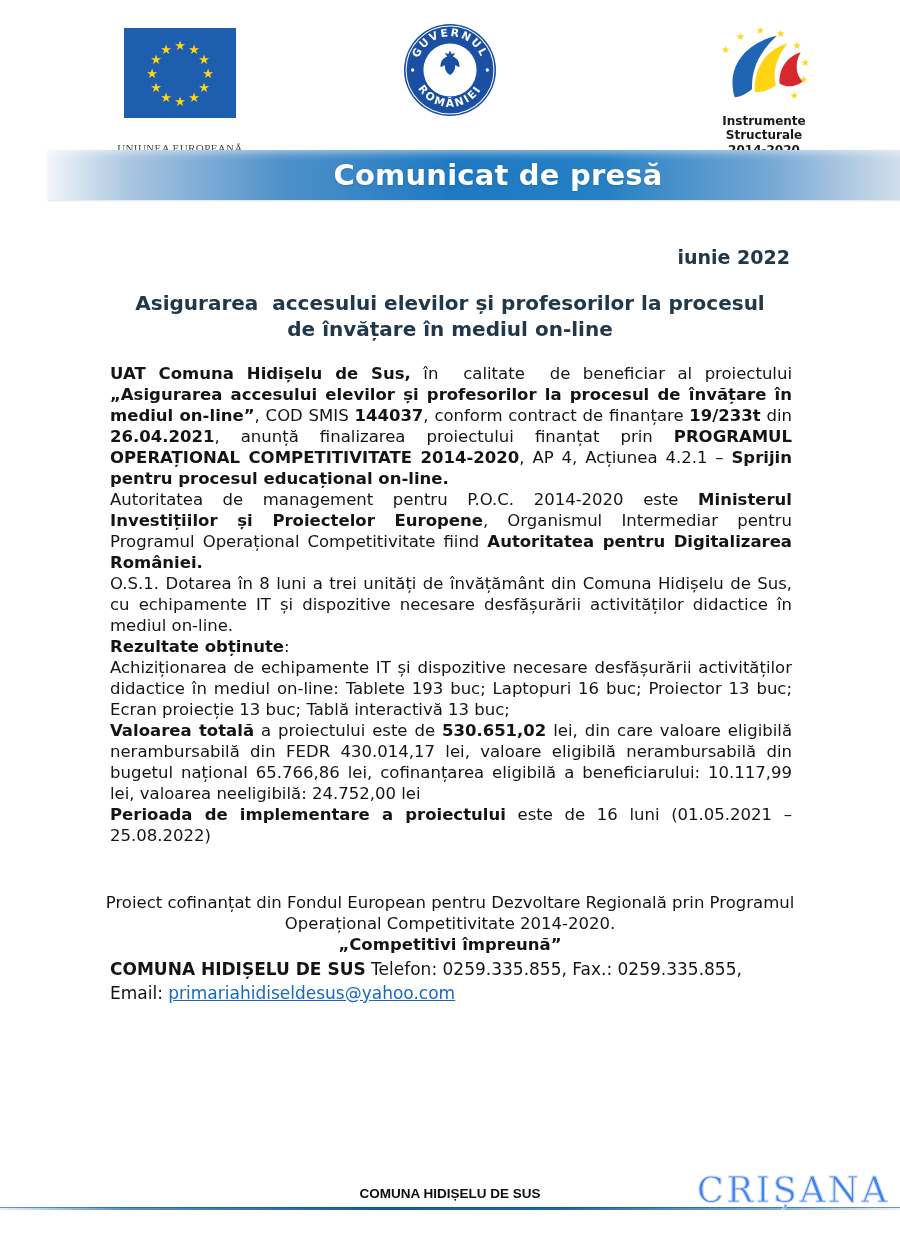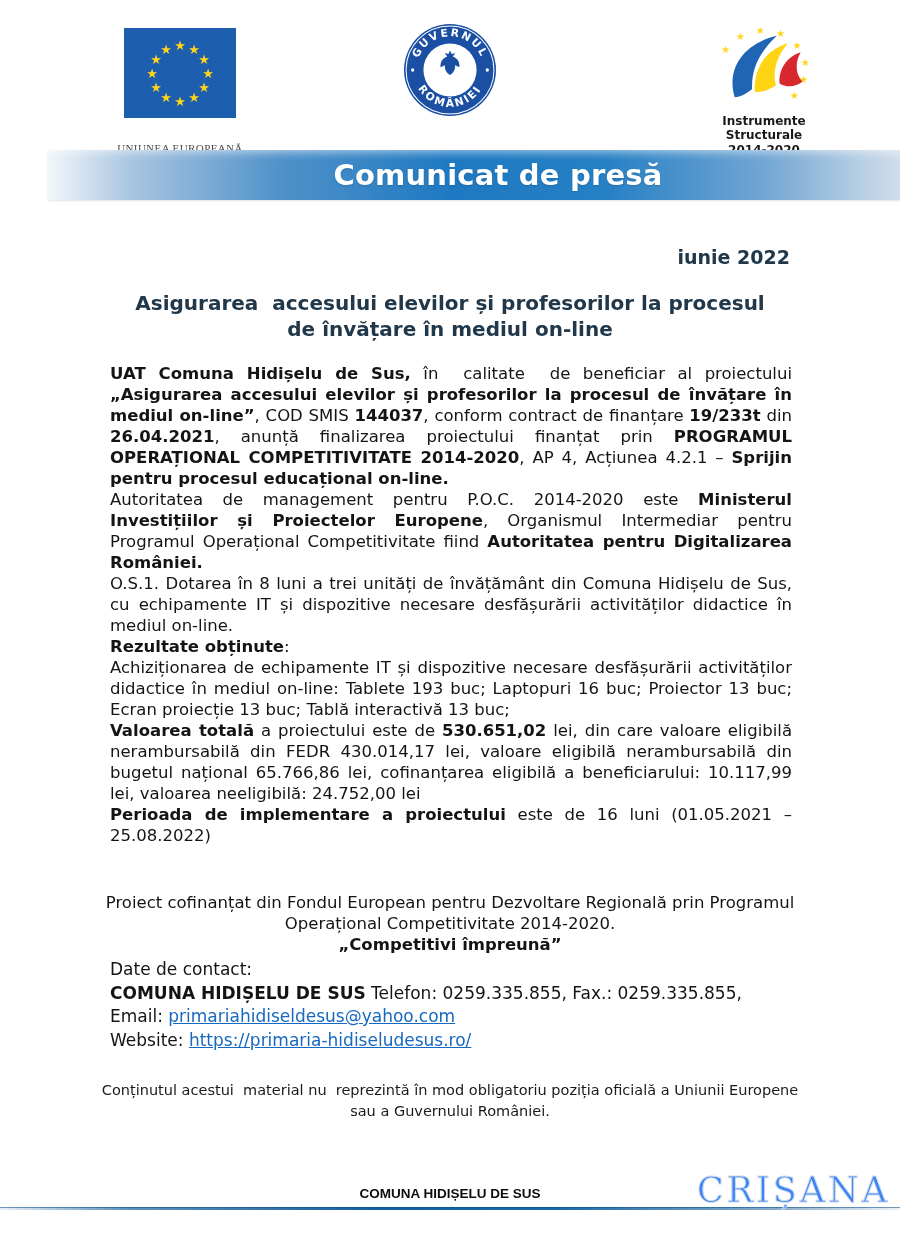--- a/index.html
+++ b/index.html
@@ -172,25 +172,22 @@
       <p class="body-p"><b>Valoarea totală</b><span> a proiectului este de </span><b>530.651,02</b><span> lei, din care valoare eligibilă nerambursabilă din FEDR 430.014,17 lei, valoare eligibilă nerambursabilă din bugetul național 65.766,86 lei, cofinanțarea eligibilă a beneficiarului: 10.117,99 lei, valoarea neeligibilă: 24.752,00 lei</span></p>
       <p class="body-p"><b>Perioada de implementare a proiectului</b><span> este de 16 luni (01.05.2021 – 25.08.2022)</span></p>
     </div>
 
   <div class="centered-block">
     <div>Proiect cofinanțat din Fondul European pentru Dezvoltare Regională prin Programul Operațional Competitivitate 2014-2020.</div>
     <div class="centered-quote">„Competitivi împreună”</div>
   </div>
 
   <div class="contact">
-    <div>Date de contact:</div>
     <div><b>COMUNA HIDIȘELU DE SUS</b><span> Telefon: 0259.335.855, Fax.: 0259.335.855,</span></div>
     <div><span>Email: </span><a href="#">primariahidiseldesus@yahoo.com</a></div>
-    <div><span>Website: </span><a href="#">https://primaria-hidiseludesus.ro/</a></div>
   </div>
 
-  <div class="disclaimer">Conținutul acestui  material nu  reprezintă în mod obligatoriu poziția oficială a Uniunii Europene sau a Guvernului României.</div>
 
   <div class="footer-org">COMUNA HIDIȘELU DE SUS</div>
   <div class="footer-line"></div>
   <div class="watermark">CRIȘANA</div>
 
 </div>
 
 </body></html>

